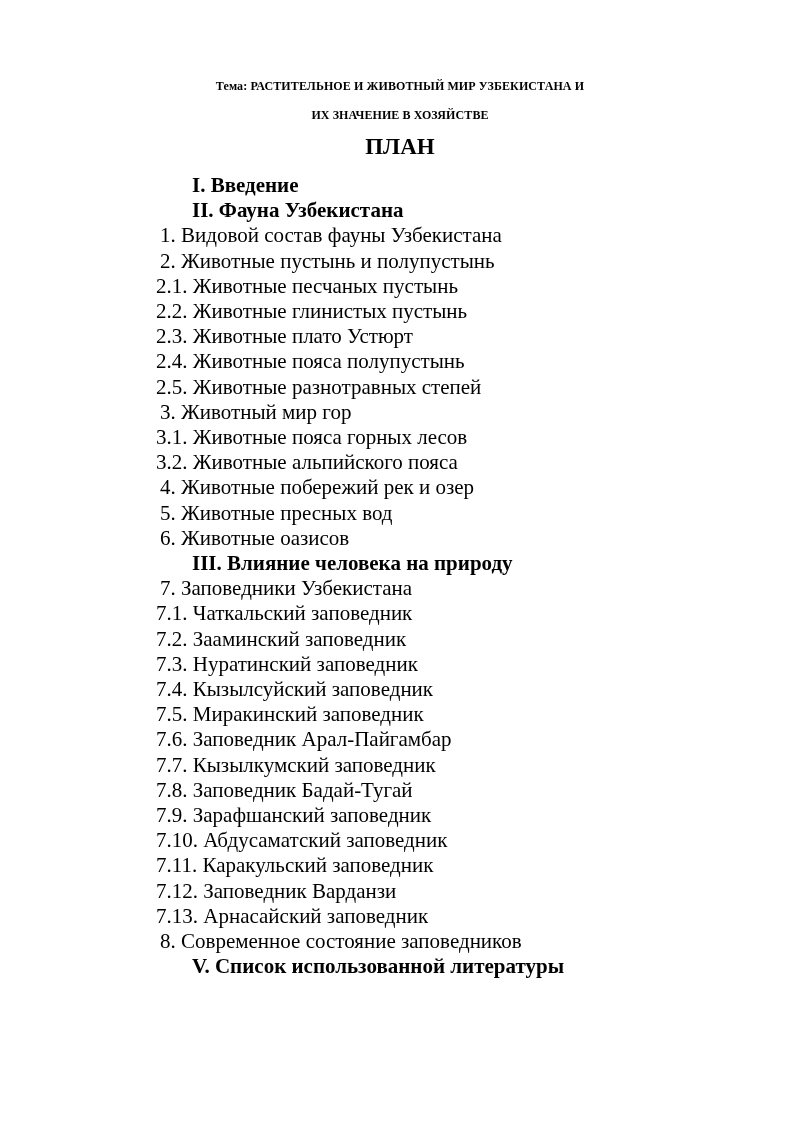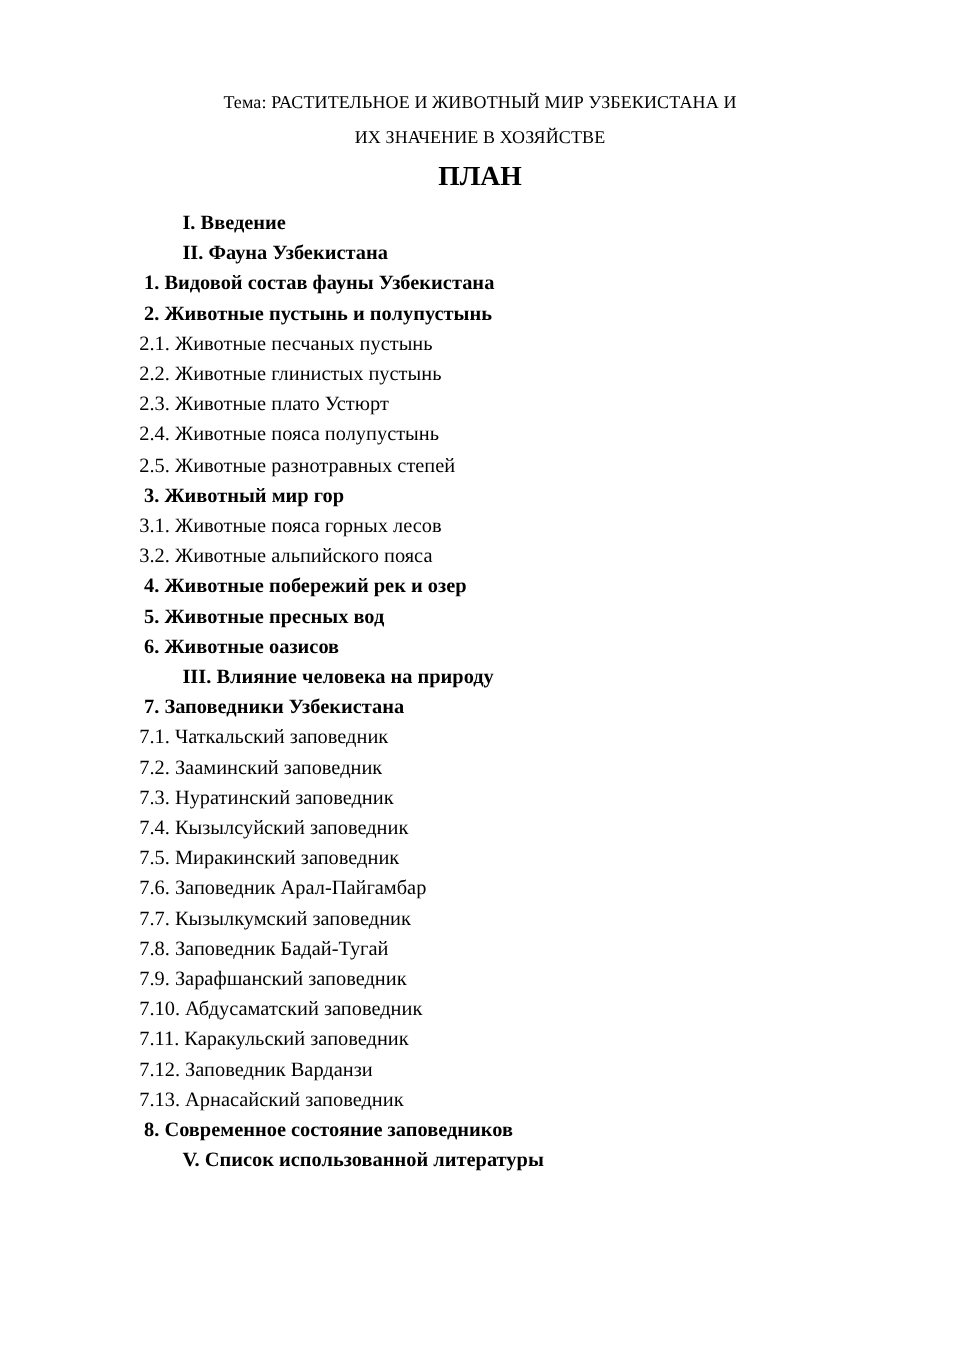--- a/index.html
+++ b/index.html
@@ -21,49 +21,50 @@
     left: 0;
     top: 0;
     width: 800px;
   }
   
   .title-block {
     padding-top: 72px;
     text-align: center;
   }
   .title-line {
-    font-size: 15px;
-    font-weight: normal;
+    font-size: 12px;
+    font-weight: bold;
     line-height: 29px;
     letter-spacing: 0.1px;
     white-space: nowrap;
   }
   .plan-heading {
     font-size: 23px;
     font-weight: bold;
     line-height: 29px;
     margin-top: 2px;
   }
   
   .outline {
     margin-top: 12px;
     padding-left: 0;
   }
   .outline-line {
-    font-size: 17px;
+    font-size: 21px;
     line-height: 25.2px;
     white-space: nowrap;
+    margin-left: 40px;
   }
   .lvl-roman {
     padding-left: 152px;
     font-weight: bold;
   }
   .lvl-num {
     padding-left: 120px;
-    font-weight: bold;
+    font-weight: normal;
   }
   .lvl-sub {
     padding-left: 116px;
     font-weight: normal;
   }
 </style>
 </head>
 <body>
 
 <div class="page">

